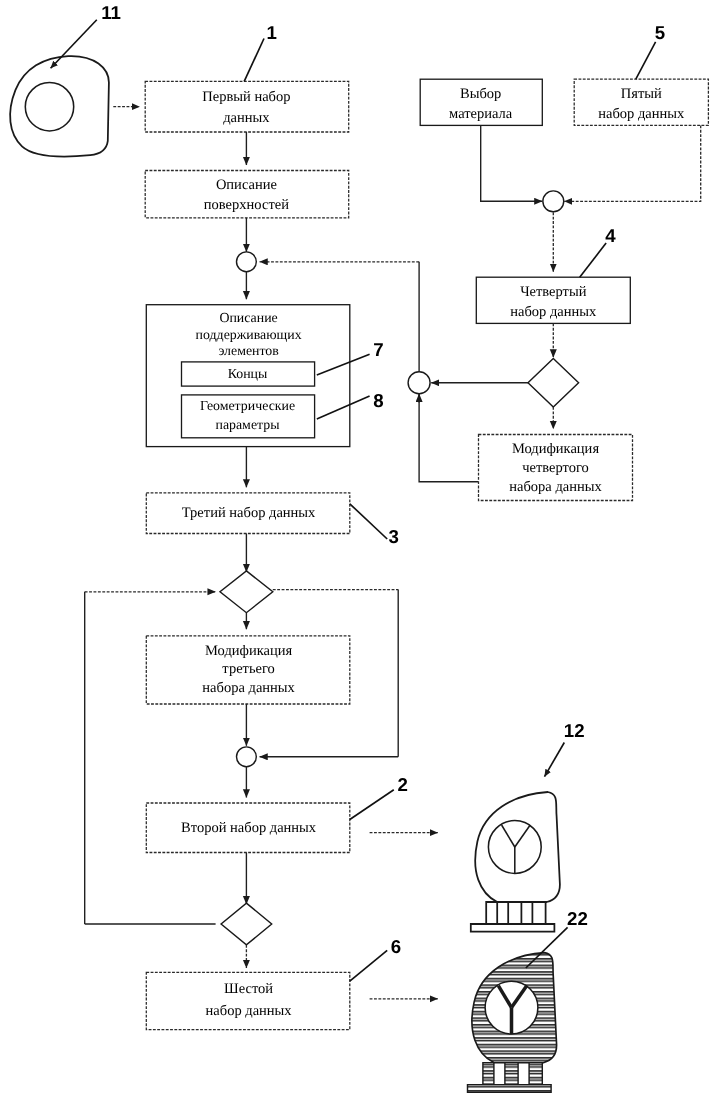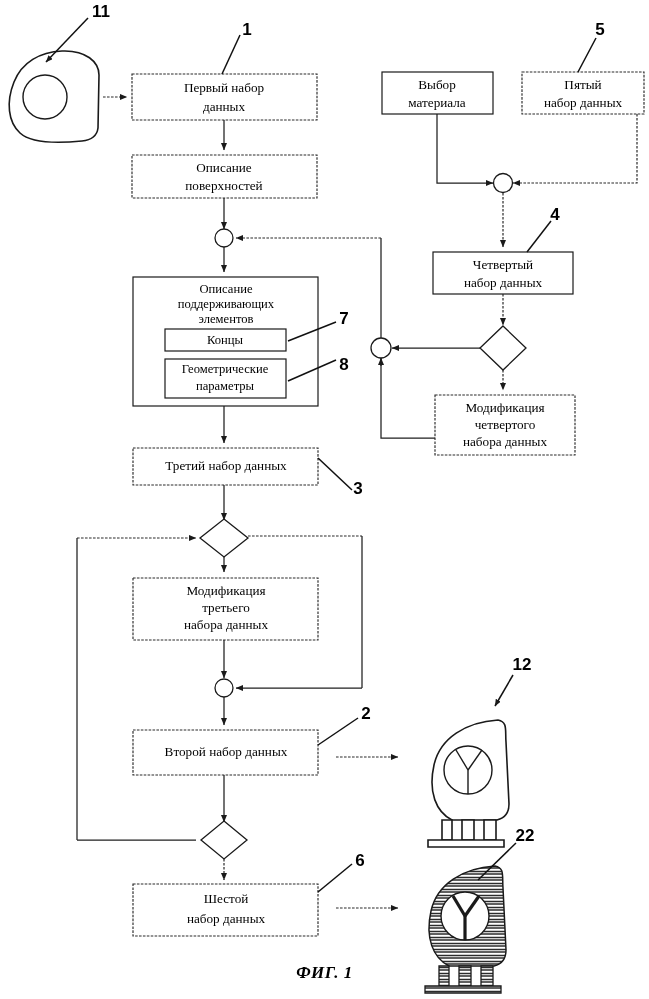--- a/index.html
+++ b/index.html
@@ -342,15 +342,14 @@
       <path d="M 481,966 L 481,986 L 493,986 L 493,966 Z" fill="url(#hatch)" stroke="#1a1a1a" stroke-width="1.3"></path>
       <path d="M 425,986 L 501,986 L 501,993 L 425,993 Z" fill="url(#hatch)" stroke="#1a1a1a" stroke-width="1.3"></path>
     </g>
     <g>
       <path class="leader" d="M 516,843 L 478,880"></path>
     </g>
     <text class="ref-num" x="525" y="841">22</text>
 
   </svg>
 
-  <div class="fig-caption">ФИГ. 1</div>
 
 </div>
 
 </body></html>

